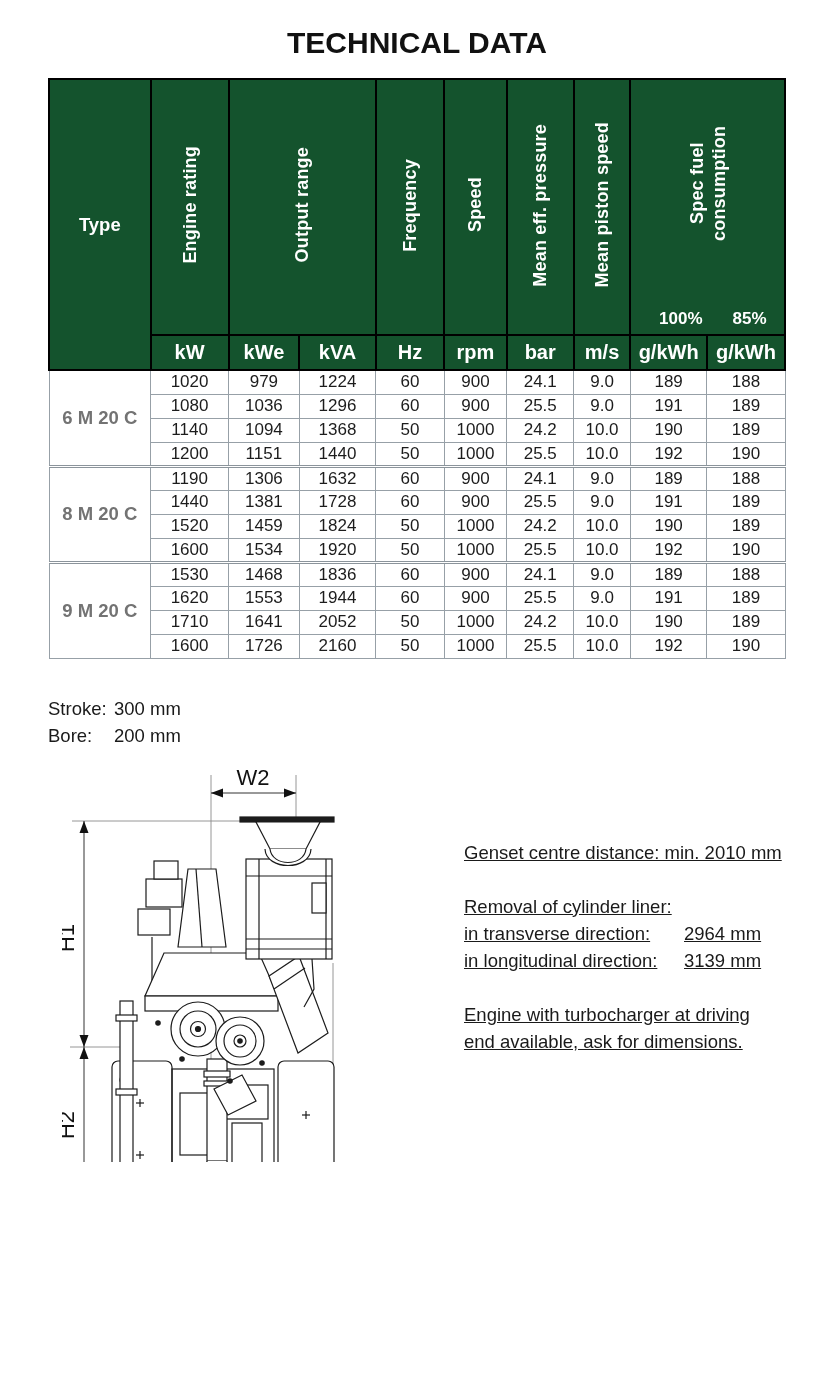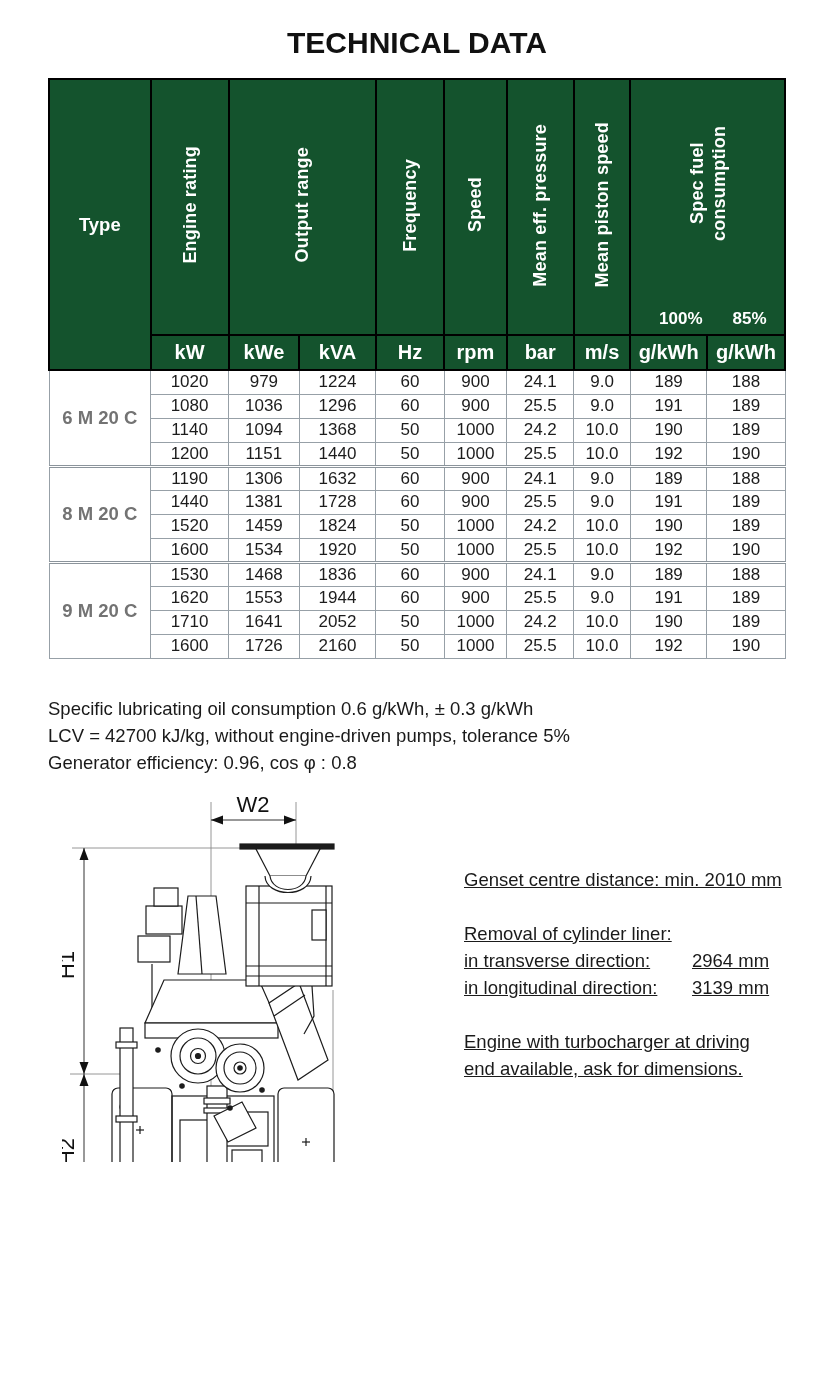--- a/index.html
+++ b/index.html
@@ -82,21 +82,21 @@
   svg text { font-family: "Liberation Sans", sans-serif; }
   .fig-notes {
     margin-left: 92px;
     padding-top: 76px;
     font-size: 18.5px;
     line-height: 27px;
     flex: 1;
     text-decoration: underline;
   }
   .fig-notes .gap { height: 27px; }
-  .liner-grid { display: grid; grid-template-columns: 220px auto; gap: 8px; }
+  .liner-grid { display: grid; grid-template-columns: 220px auto; }
 </style>
 </head>
 <body>
 
 <div class="page">
 
   <div class="title">TECHNICAL DATA</div>
 
   <table class="tech">
     <colgroup>
@@ -273,24 +273,23 @@
           <td>1000</td>
           <td>25.5</td>
           <td>10.0</td>
           <td>192</td>
           <td>190</td>
         </tr>
       </tbody>
   </table>
 
   <div class="notes">
-    <div class="txt-col">
-      <div>Specific lubricating oil consumption 0.6 g/kWh, ± 0.3 g/kWh</div>
-      <div>LCV = 42700 kJ/kg, without engine-driven pumps, tolerance 5%</div>
-      <div>Generator efficiency: 0.96, cos φ : 0.8</div>
+    <div class="dim-col">
+      <div><span class="lbl">Stroke:</span><span>300 mm</span></div>
+      <div><span class="lbl">Bore:</span><span>200 mm</span></div>
     </div>
   </div>
 
   <div class="figure-row">
     <svg class="fig-svg" width="310" height="478" viewBox="0 0 310 478" fill="none">
 
       <g stroke="#8a8a8a" stroke-width="0.9">
         <line x1="149" y1="12" x2="149" y2="442"></line>
         <line x1="234" y1="12" x2="234" y2="228"></line>
         <line x1="10" y1="58" x2="271" y2="58"></line>

